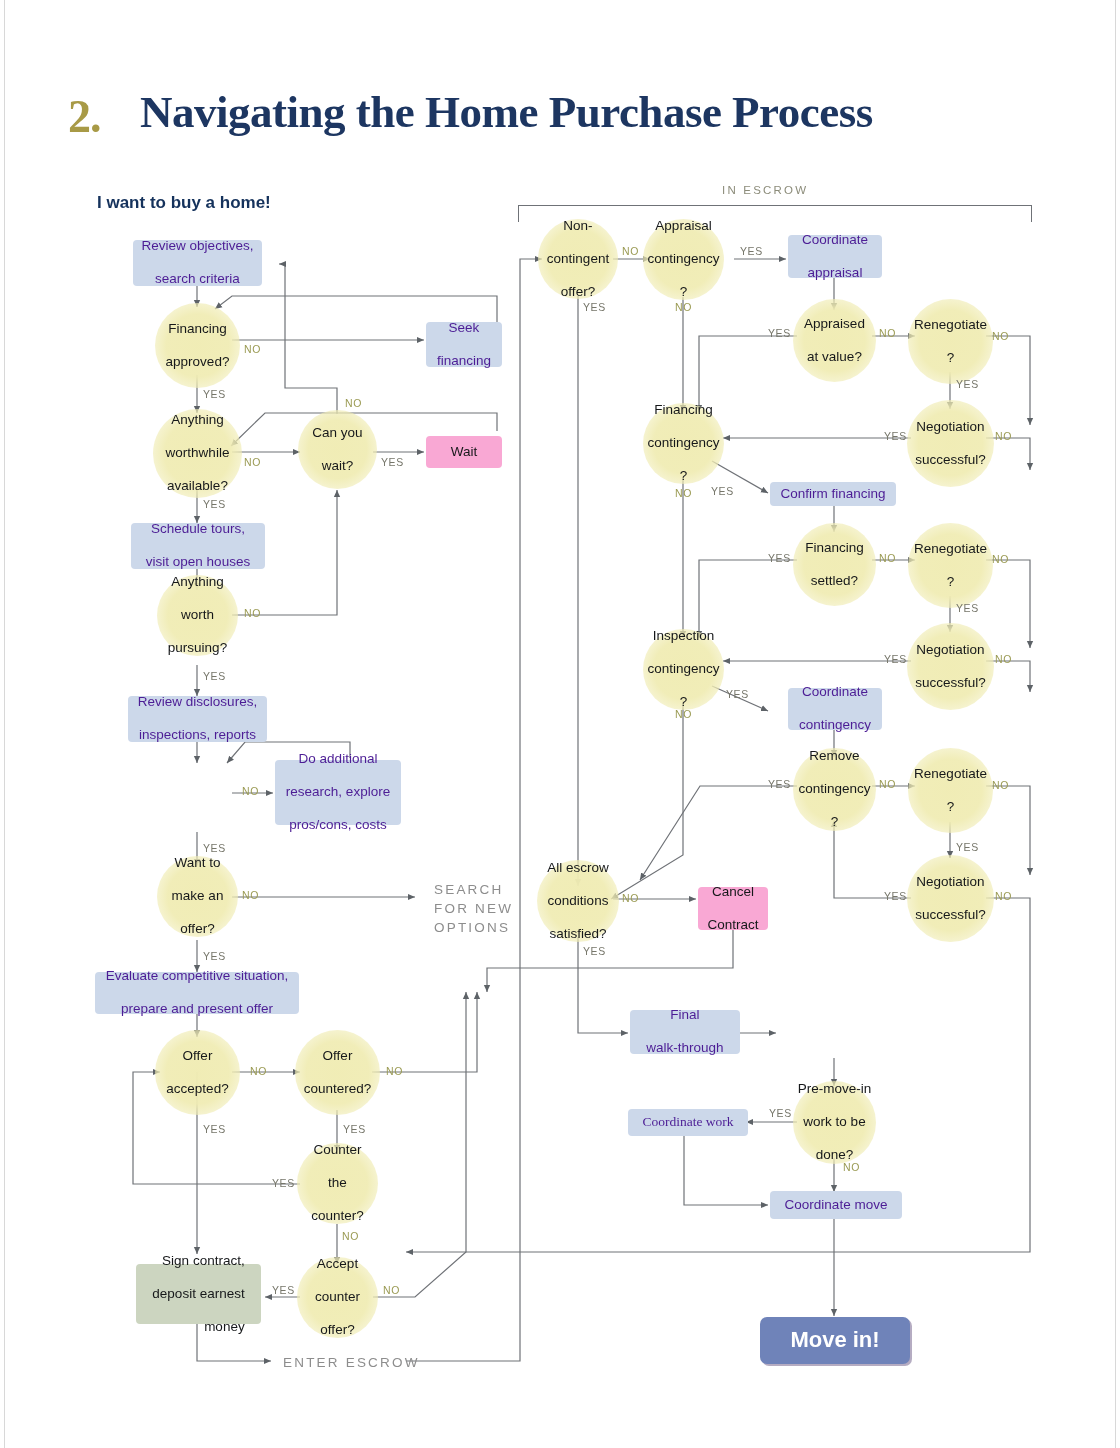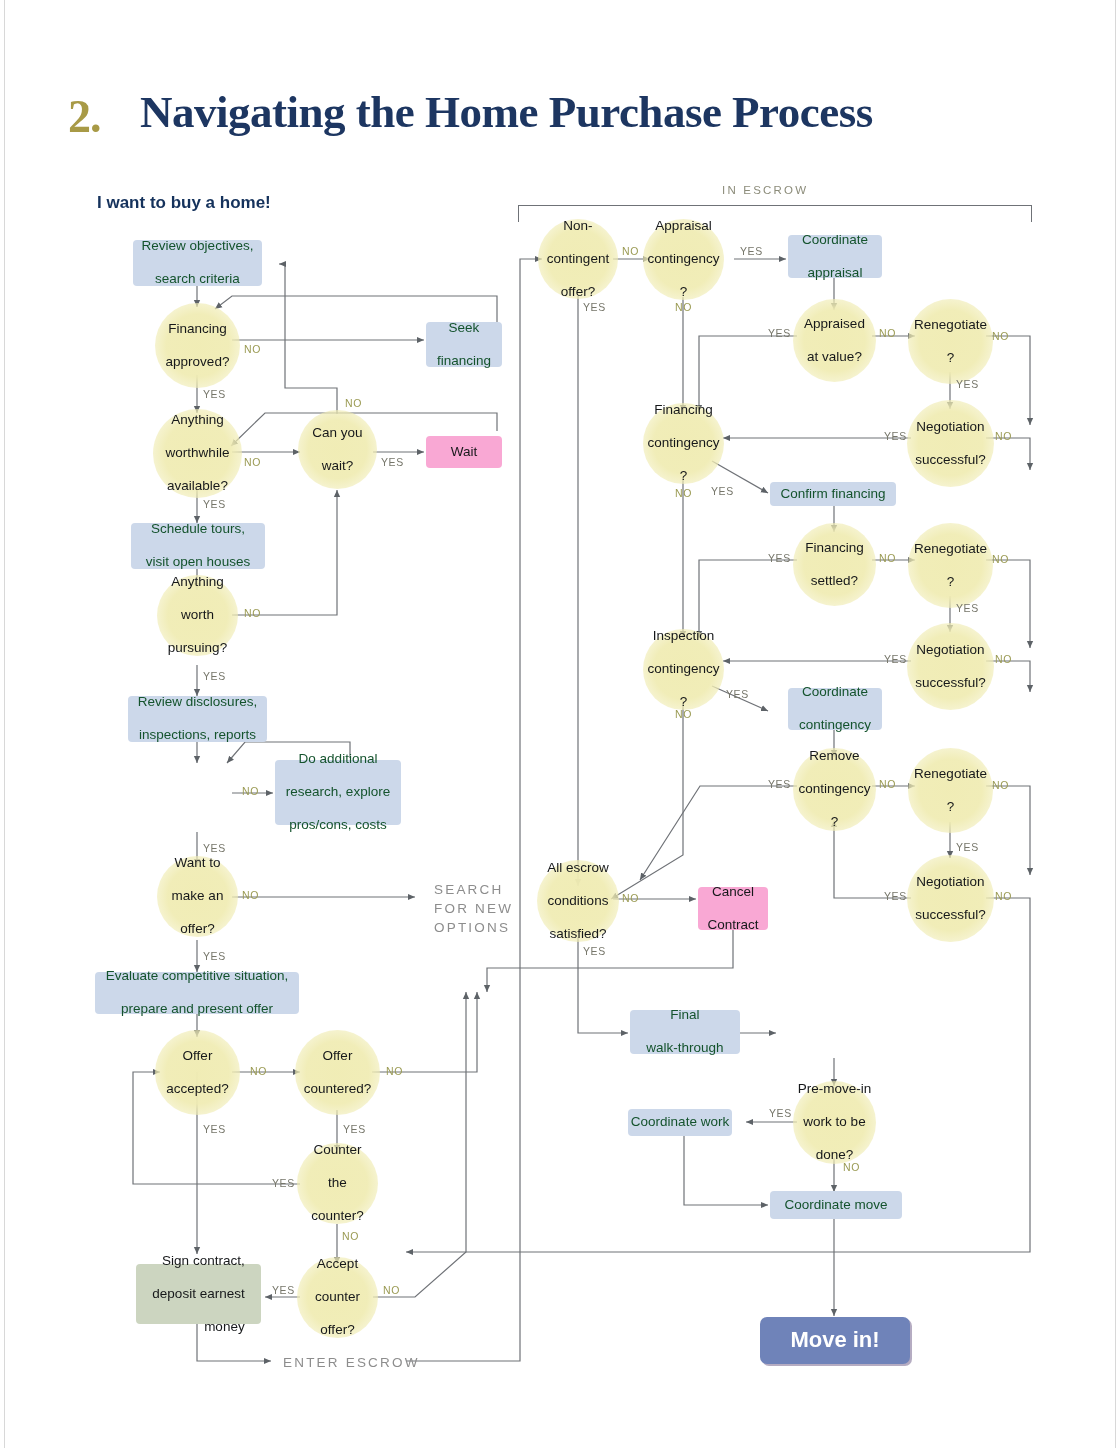--- a/index.html
+++ b/index.html
@@ -61,21 +61,21 @@
     background:radial-gradient(circle at 50% 50%,
         rgba(240,236,180,0.98) 0%,
         rgba(240,236,180,0.95) 52%,
         rgba(240,236,180,0.55) 76%,
         rgba(240,236,180,0.0) 97%);
     color:#16181a;
     font-size:13.5px;
   }
   
   .box{border-radius:4px;font-size:13.5px;}
-  .blue{background:#ccd8ea;color:#14532d;}
+  .blue{background:#ccd8ea;color:#4c1d95;}
   .grey{background:#f9a8d4;color:#16181a;}
   .green{background:#ccd5c0;color:#16181a;}
   .final{
     background:#6f83b9;color:#ffffff;font-size:22px;font-weight:700;
     border-radius:7px;box-shadow:2px 2px 0 rgba(90,70,120,0.45);
   }
 
   
   .lbl{position:absolute;font-size:10.5px;letter-spacing:.6px;white-space:nowrap;}
   .lbl.no{color:#9a9a53;}
@@ -379,21 +379,21 @@
           <span>walk-through</span></span>
   </div>
 
 
   <div class="node dec" style="left:793px;top:1081px;width:83px;height:83px;">
     <span><span>Pre-move-in</span><br>
           <span>work to be</span><br>
           <span>done?</span></span>
   </div>
 
-  <div class="node box blue" style="left:628px;top:1109px;width:104px;height:27px;">
+  <div class="node box blue" style="left:628px;top:1109px;width:120px;height:27px;font-family:Liberation Serif, serif;">
     <span>Coordinate work</span>
   </div>
 
   <div class="node box blue" style="left:770px;top:1191px;width:132px;height:28px;">
     <span>Coordinate move</span>
   </div>
 
   <div class="node final" style="left:760px;top:1317px;width:150px;height:47px;">
     <span>Move in!</span>
   </div>

